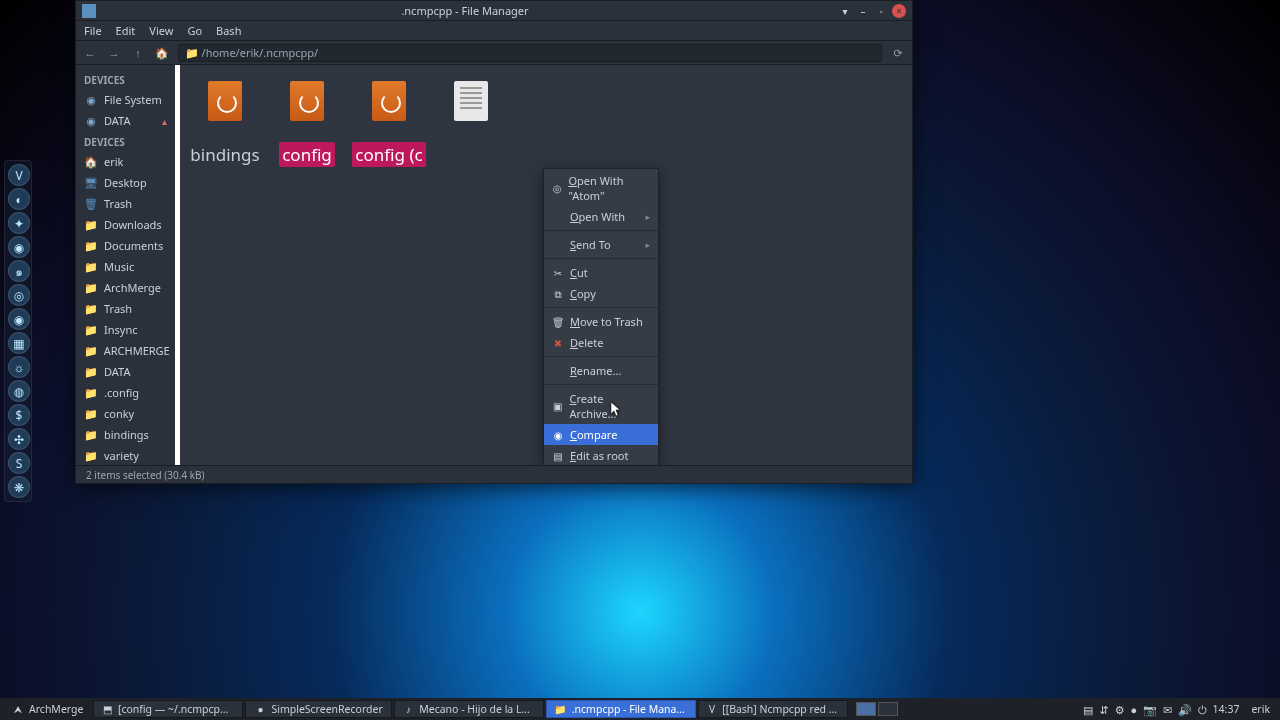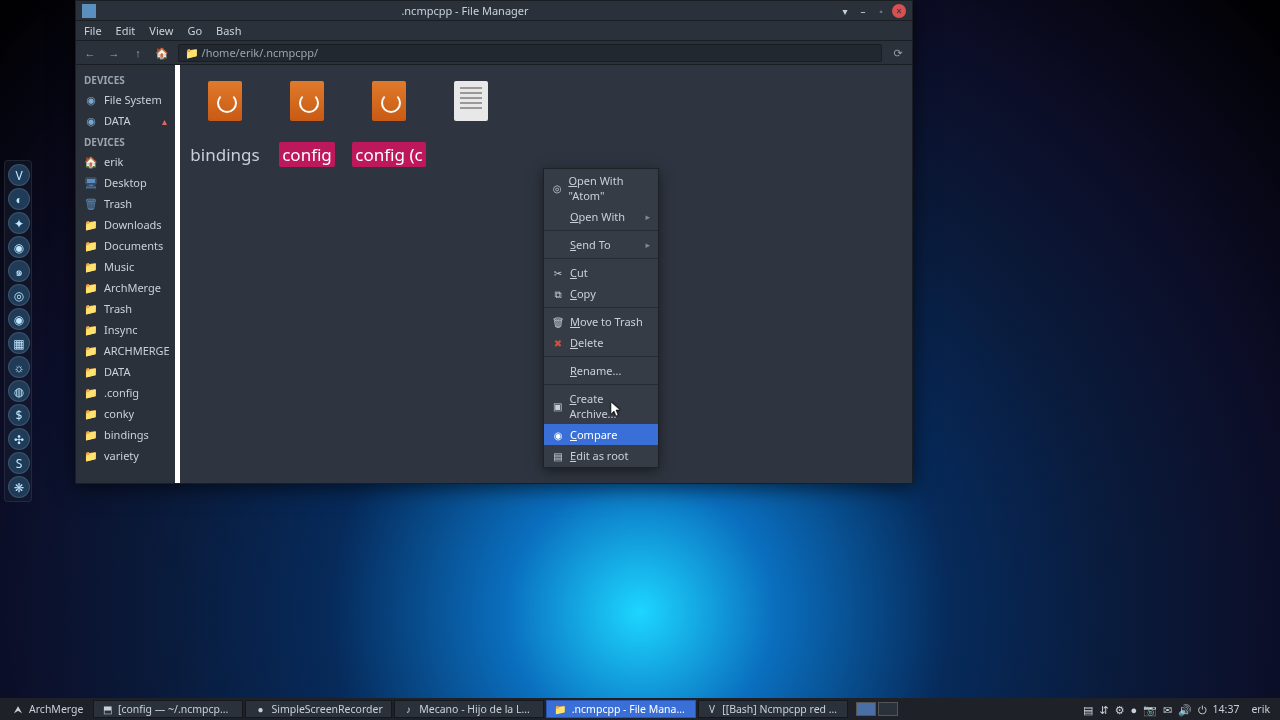--- a/index.html
+++ b/index.html
@@ -303,20 +303,23 @@
             <span><u>E</u>dit as root</span>
           </div>
         </div>
       <div class="cursor">
         <svg viewBox="0 0 12 16">
             <path d="M0 0 L0 12 L3 9 L5 14 L7 13 L5 8 L9 8 Z" fill="#fff" stroke="#000" stroke-width=".5"></path>
           </svg>
       </div>
     </div>
   </div>
+  <div class="statusbar">
+    <span>2 items selected (30.4 kB)</span>
+  </div>
 </div>
 
 <div class="taskbar">
   <div class="taskbtn" style="background:transparent;border:none">
     <span class="tico">⮝</span>
     <span>ArchMerge</span>
   </div>
   <div id="tasks" style="display:flex;gap:2px">
       <div class="taskbtn">
         <span class="tico">⬒</span>

